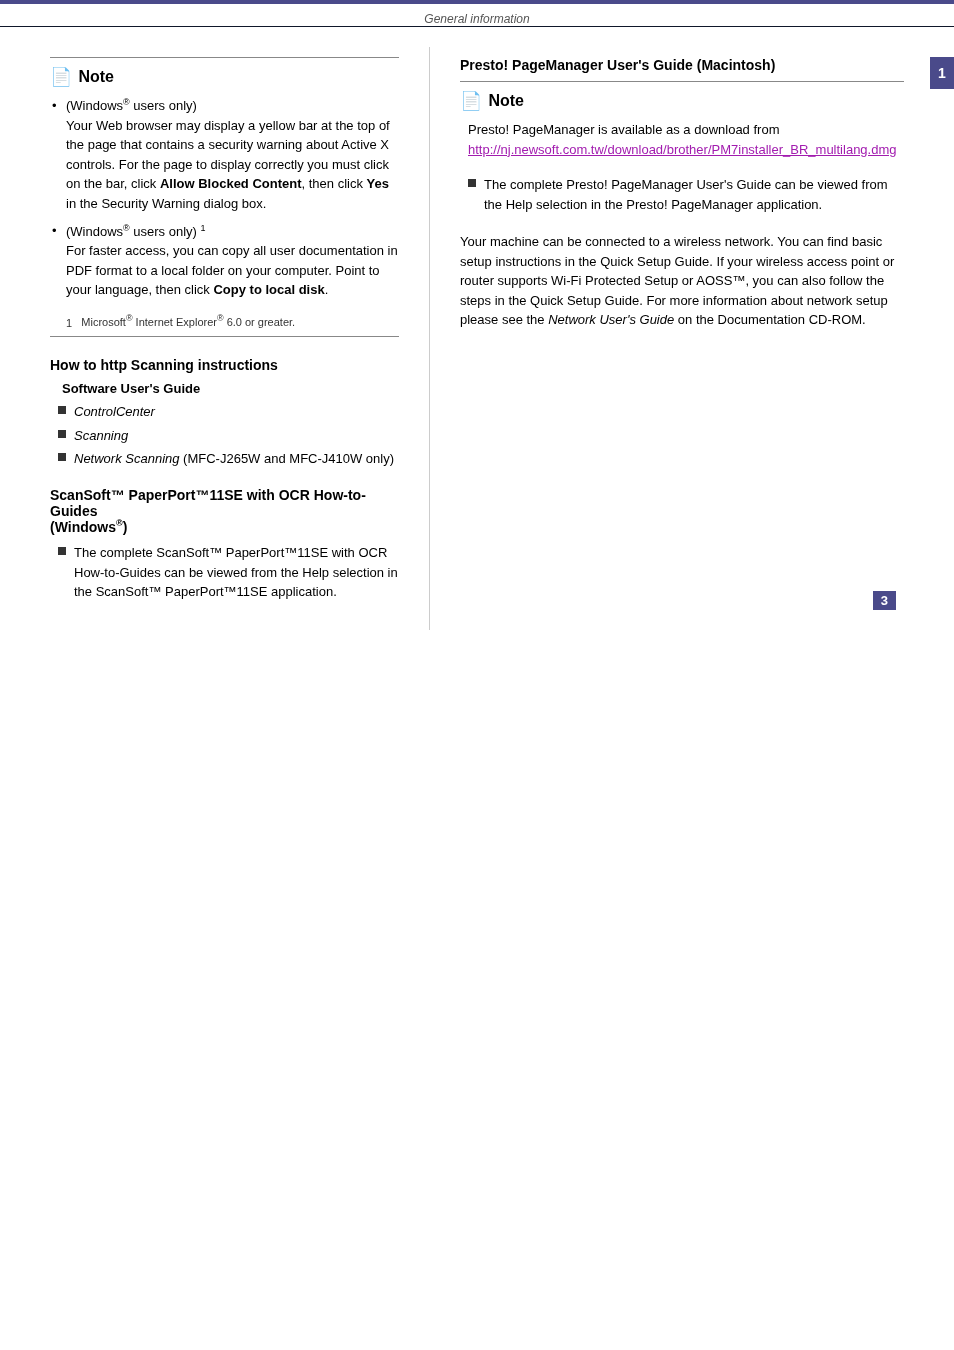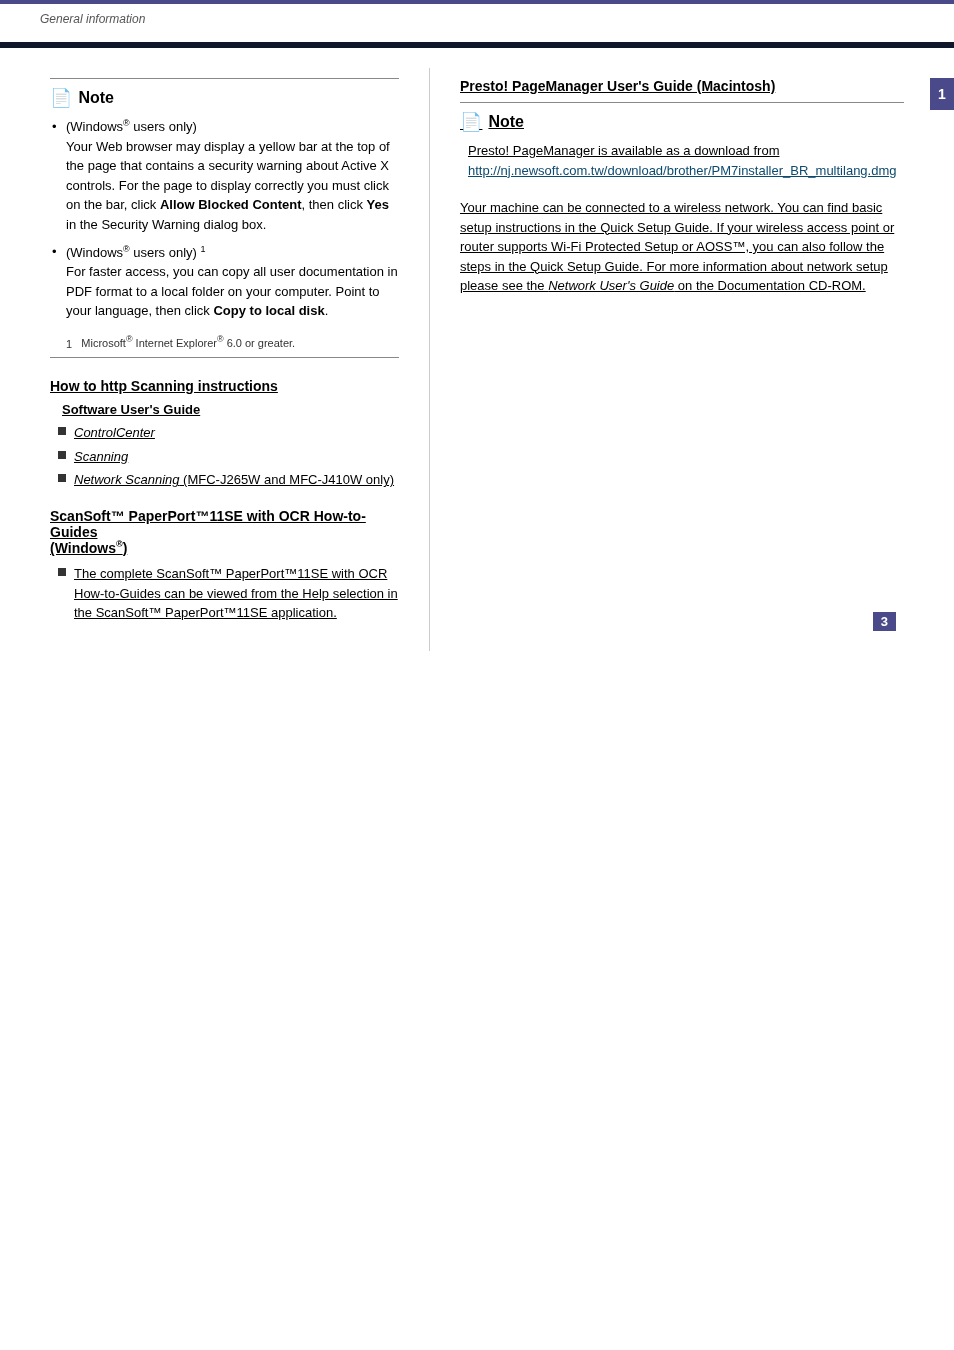--- a/index.html
+++ b/index.html
@@ -28,23 +28,23 @@
     
     .top-border {
       height: 4px;
       background: #4a4a8a;
       width: 100%;
     }
 
     
     .header {
       display: flex;
-      justify-content: flex-start;
-      padding: 8px 40px 16px 40px;
-      border-bottom: 6px solid #0f172a;
+      justify-content: center;
+      padding: 8px 40px 0 40px;
+      border-bottom: 1px solid #0f172a;
     }
 
     .header-title {
       font-size: 12px;
       color: #555555;
       font-style: italic;
     }
 
     
     .content {
@@ -130,21 +130,20 @@
     
     .footnote {
       font-size: 11px;
       color: #333333;
       padding: 6px 0 0 16px;
     }
 
     
     .section {
       margin-bottom: 18px;
-      text-decoration: underline;
     }
 
     .section-title {
       font-size: 14px;
       font-weight: bold;
       margin-bottom: 8px;
     }
 
     .section-subtitle {
       font-size: 13px;
@@ -172,21 +171,21 @@
       width: 8px;
       height: 8px;
       background: #333333;
       margin-right: 8px;
       margin-top: 4px;
       flex-shrink: 0;
     }
 
     
     .link-text {
-      color: #0c4a6e;
+      color: #a21caf;
       text-decoration: underline;
     }
 
     
     strong {
       font-weight: bold;
     }
 
     em {
       font-style: italic;
@@ -297,20 +296,26 @@
           <div class="note-header">
             <span class="note-icon">📄</span>
             <span class="note-title">Note</span>
           </div>
           <p style="line-height:1.5; padding-left:8px;">
             <span>Presto! PageManager is available as a download from </span>
             <span class="link-text">http://nj.newsoft.com.tw/download/brother/PM7installer_BR_multilang.dmg</span>
           </p>
         </div>
 
+        <ul class="square-list">
+          <li>
+            <span class="square-bullet"></span>
+            <span style="line-height:1.5;">The complete Presto! PageManager User's Guide can be viewed from the Help selection in the Presto! PageManager application.</span>
+          </li>
+        </ul>
       </div>
 
       <div class="section">
         <p style="line-height:1.5;">
           <span>Your machine can be connected to a wireless network. You can find basic setup instructions in the Quick Setup Guide. If your wireless access point or router supports Wi-Fi Protected Setup or AOSS™, you can also follow the steps in the Quick Setup Guide. For more information about network setup please see the </span><em>Network User's Guide</em><span> on the Documentation CD-ROM.</span>
         </p>
       </div>
 
       <div class="page-number-area">
         <span class="page-number-box">3</span>

